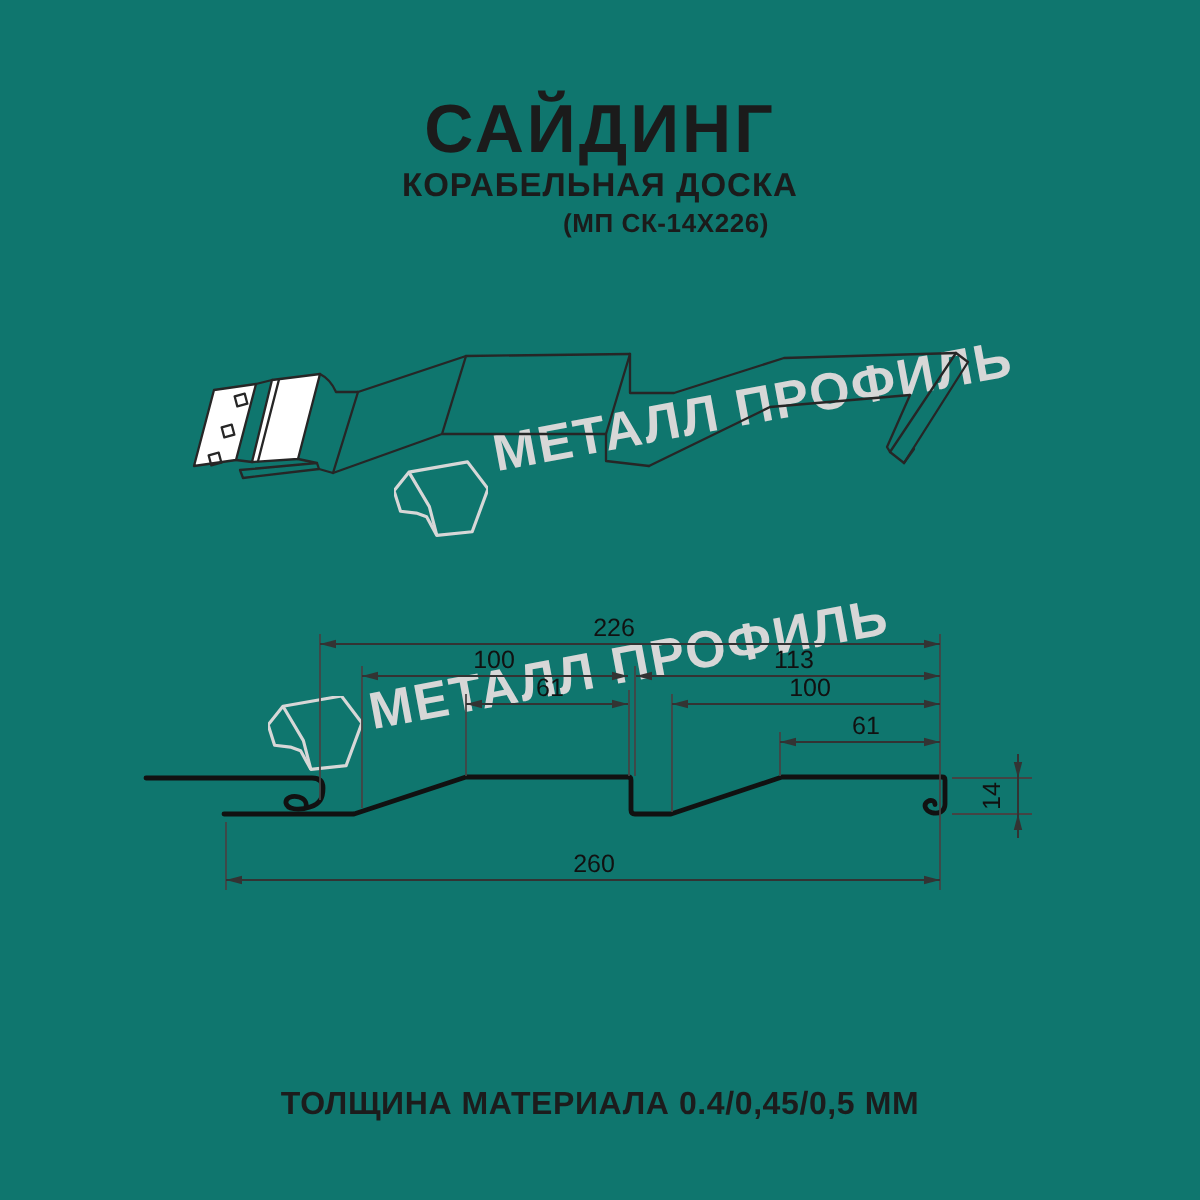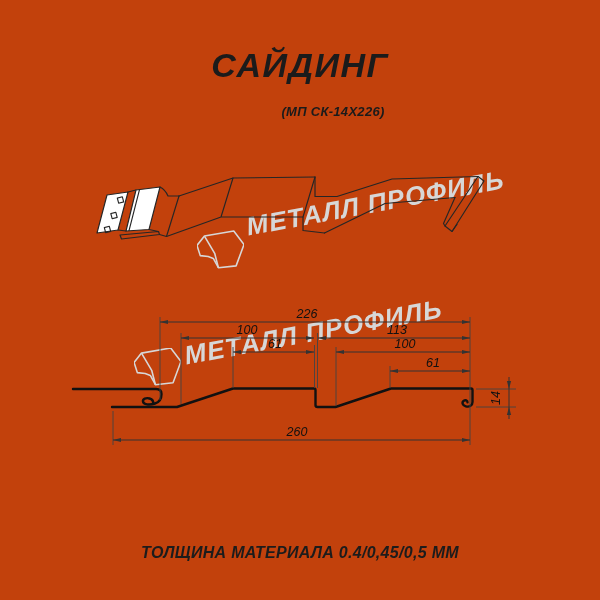--- a/index.html
+++ b/index.html
@@ -1,17 +1,17 @@
 <!DOCTYPE html>
 <html><head>
 <meta charset="utf-8">
 <style>
   html,body{margin:0;padding:0;background:#fff;}
-  #stage{position:relative;width:600px;height:600px;background:#c2410c;overflow:hidden;
-         font-family:"Liberation Sans", sans-serif;font-style:italic;}
+  #stage{position:relative;width:600px;height:600px;background:#0f766e;overflow:hidden;
+         font-family:"Liberation Sans", sans-serif;}
   .hdr{position:absolute;left:0;width:600px;text-align:center;color:#1b1b1b;}
   #title{top:46px;font-size:34px;font-weight:800;letter-spacing:1.5px;}
   #subtitle{top:84px;font-size:16.5px;font-weight:700;letter-spacing:.5px;}
   #pcode{top:104px;font-size:13px;font-weight:700;letter-spacing:.3px;padding-left:33px;}
   #footer{position:absolute;left:0;top:528px;width:600px;text-align:center;
           font-size:16px;font-weight:700;letter-spacing:.3px;color:#1c1c1c;margin-top:16px;}
   .wm-text{position:absolute;font-size:26px;font-weight:700;letter-spacing:1px;
            color:#d7d7d7;white-space:nowrap;transform:rotate(-10.5deg);
            transform-origin:left top;z-index:1;}
   .wm-logo{position:absolute;z-index:1;}
@@ -21,20 +21,21 @@
   #wm2-logo{left:134px;top:348px;}
   #draw{position:absolute;left:0;top:0;z-index:2;}
   svg text.dim{font-family:"Liberation Sans", sans-serif;font-size:12.5px;fill:#111;}
 </style>
 </head>
 <body>
 
 <div id="stage">
 
   <div class="hdr" id="title">САЙДИНГ</div>
+  <div class="hdr" id="subtitle">КОРАБЕЛЬНАЯ ДОСКА</div>
   <div class="hdr" id="pcode">(МП СК-14Х226)</div>
 
   <svg class="wm-logo" id="wm1-logo" width="47" height="41" viewBox="0 0 101 84">
     <path d="M16,11 L79,0 L101,29 L84,75 L46,79 L35,59 L24,55 L7,53 L0,31 Z" fill="none" stroke="#d7d7d7" stroke-width="3.4" stroke-linejoin="round"></path>
     <path d="M16,11 L38,48 L46,79" fill="none" stroke="#d7d7d7" stroke-width="3.4" stroke-linejoin="round"></path>
   </svg>
   <div class="wm-text" id="wm1-text">МЕТАЛЛ ПРОФИЛЬ</div>
 
   <svg class="wm-logo" id="wm2-logo" width="47" height="39" viewBox="0 0 101 84">
     <path d="M16,11 L79,0 L101,29 L84,75 L46,79 L35,59 L24,55 L7,53 L0,31 Z" fill="none" stroke="#d7d7d7" stroke-width="3.4" stroke-linejoin="round"></path>

